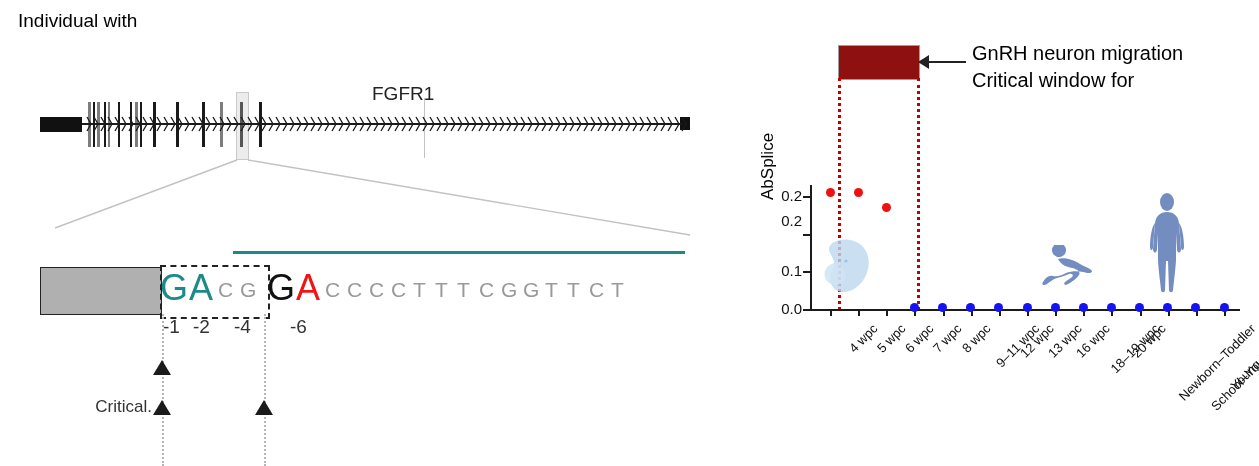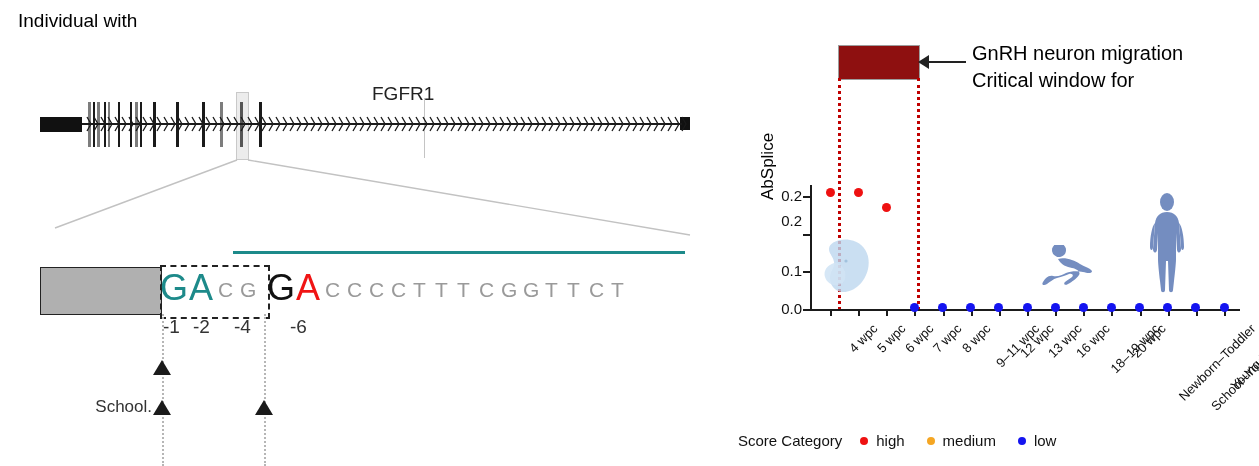--- a/index.html
+++ b/index.html
@@ -412,21 +412,21 @@
   <div class="posnum" style="left:163px;">-1</div>
   <div class="posnum" style="left:193px;">-2</div>
   <div class="posnum" style="left:234px;">-4</div>
   <div class="posnum" style="left:290px;">-6</div>
 
   <div class="guide" style="left:162px;top:314px;height:152px;"></div>
   <div class="guide" style="left:264px;top:314px;height:152px;"></div>
 
   <div class="tri" style="left:153px;top:360px;"></div>
 
-  <div class="track-label" style="left:20px;top:397px;width:132px;">School.</div>
+  <div class="track-label" style="left:20px;top:397px;width:132px;">Critical.</div>
   <div class="tri" style="left:153px;top:400px;"></div>
   <div class="tri" style="left:255px;top:400px;"></div>
 </div>
 
 <div class="abs" id="right-panel">
 
   <div class="abs" id="critical-box"></div>
   <div class="abs" id="critical-arrow-line"></div>
   <div class="abs" id="critical-arrow-head"></div>
   <div class="abs" id="critical-text">
@@ -523,28 +523,13 @@
       <ellipse cx="20" cy="9" rx="7" ry="9" fill="#6d87bd"></ellipse>
       <path d="M20 19 C27 19 31 23 32 30 L34 56 C34 60 31 61 30 57 L29 40 L29 66
                C29 70 28 80 27 88 L26 97 C26 100 22 100 22 97 L21 68 L19 68 L18 97
                C18 100 14 100 14 97 L13 88 C12 80 11 70 11 66 L11 40 L10 57
                C9 61 6 60 6 56 L8 30 C9 23 13 19 20 19 Z" fill="#6d87bd"></path>
       <path d="M8 30 C5 33 3 44 3 54 C3 58 6 58 6 54 Z" fill="#6d87bd"></path>
       <path d="M32 30 C35 33 37 44 37 54 C37 58 34 58 34 54 Z" fill="#6d87bd"></path>
     </svg>
   </div>
 
-  <div class="abs" id="legend">
-    <span class="lgtitle">Score Category</span>
-  <span class="lgitem">
-        <span class="lgdot" style="background: rgb(238, 17, 17);"></span>
-        <span>high</span>
-      </span>
-      <span class="lgitem">
-        <span class="lgdot" style="background: rgb(245, 166, 35);"></span>
-        <span>medium</span>
-      </span>
-      <span class="lgitem">
-        <span class="lgdot" style="background: rgb(20, 20, 240);"></span>
-        <span>low</span>
-      </span>
-    </div>
 </div>
 
 </body></html>

